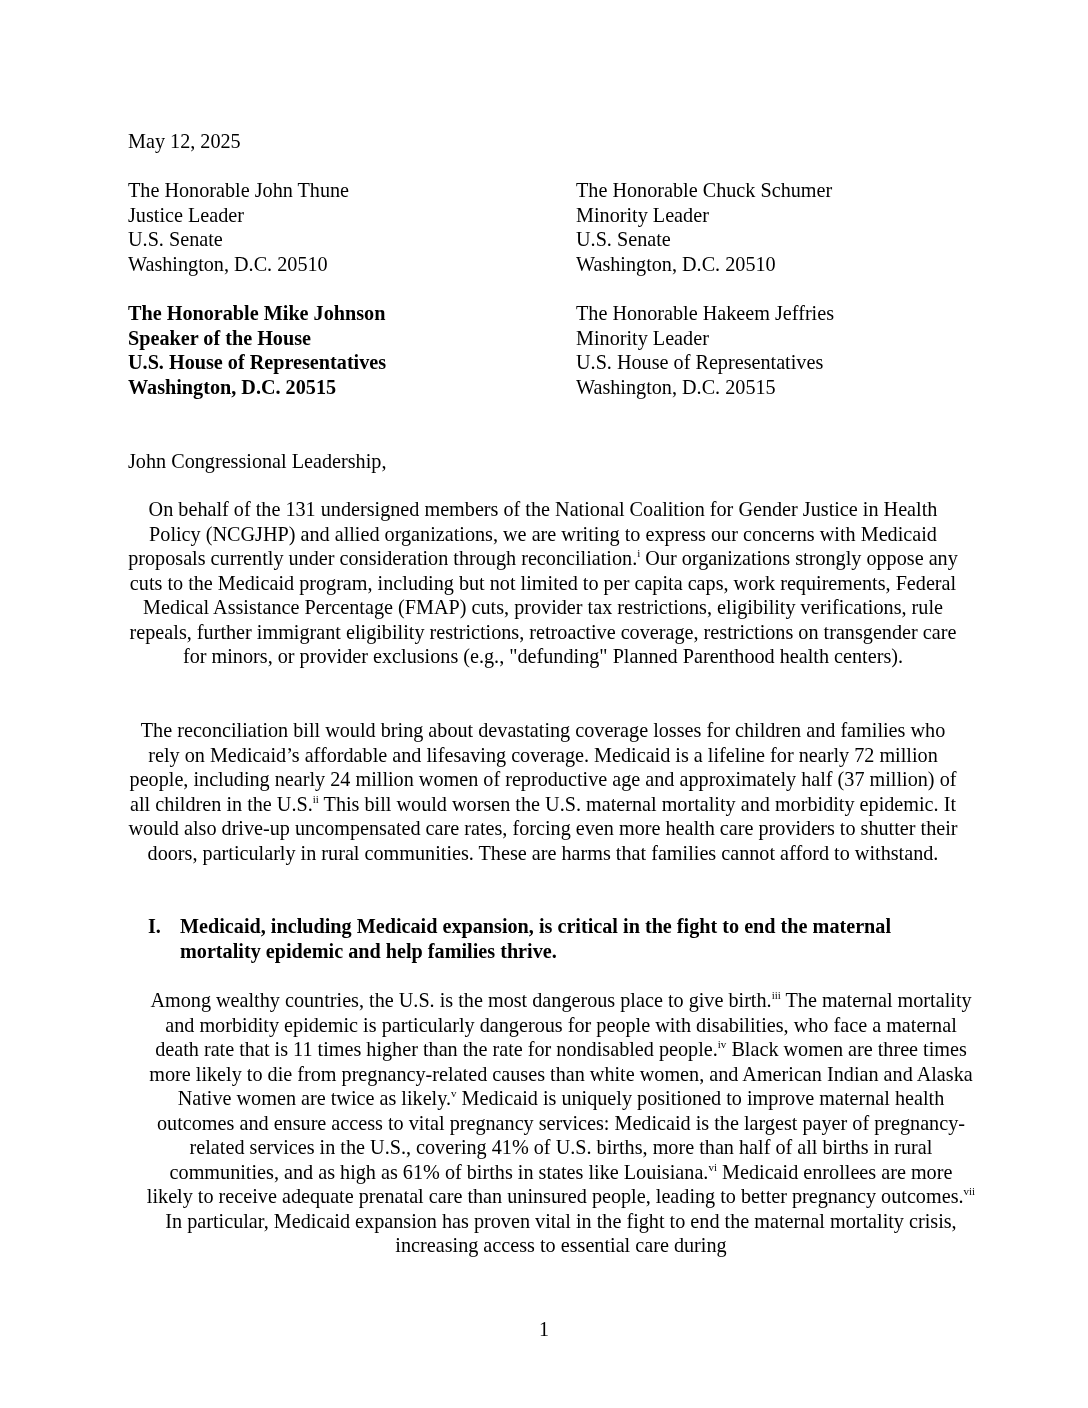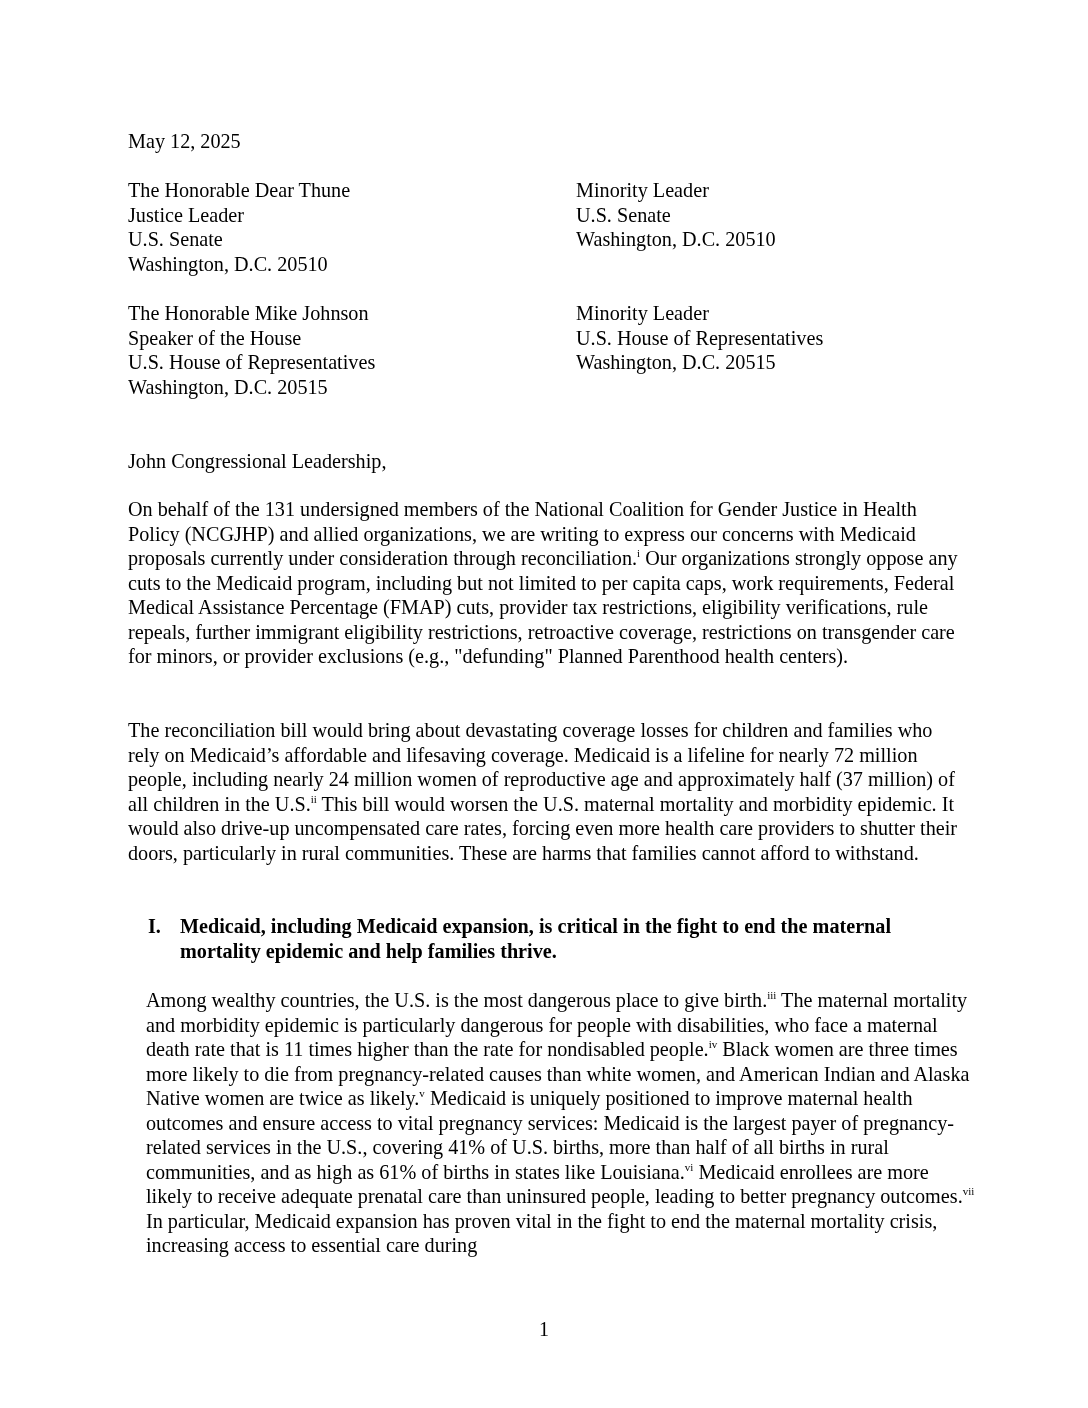--- a/index.html
+++ b/index.html
@@ -5,56 +5,58 @@
   html, body { margin: 0; padding: 0; background: #ffffff; }
   body {
     width: 1088px; height: 1408px; position: relative; overflow: hidden;
     font-family: "Liberation Serif", serif; color: #000; font-size: 20.2px;
   }
   .page { position: absolute; left: 128px; top: 0; width: 830px; }
   .line { position: absolute; white-space: nowrap; line-height: 24.5px; text-align: center; }
   .date { top: 129px; }
   .addr { position: absolute; }
   .addr div { line-height: 24.5px; white-space: nowrap; }
-  .para { position: absolute; left: 0; width: 830px; line-height: 24.5px; text-align: left; }
+  .para { position: absolute; left: 0; width: 830px; line-height: 24.5px; text-align: center; }
   .para p { margin: 0; }
   sup { font-size: 11px; vertical-align: 8px; line-height: 0; }
   .heading { position: absolute; left: 20px; width: 820px; font-weight: bold; line-height: 24.5px; }
   .heading .num { position: absolute; left: 0; top: 0; }
   .heading .htext { margin-left: 32px; display: block; }
   .pagenum { position: absolute; top: 1318px; left: 0; width: 1088px; text-align: center; font-size: 20px; }
 </style>
 </head>
 <body>
 
 <div class="page">
 
   <div class="line date">May 12, 2025</div>
 
   <div class="addr" style="left:0; top:178px;">
-    <div>The Honorable Dear Thune</div>
+    <div>The Honorable John Thune</div>
     <div>Justice Leader</div>
     <div>U.S. Senate</div>
     <div>Washington, D.C. 20510</div>
   </div>
 
   <div class="addr" style="left:448px; top:178px;">
+    <div>The Honorable Chuck Schumer</div>
     <div>Minority Leader</div>
     <div>U.S. Senate</div>
     <div>Washington, D.C. 20510</div>
   </div>
 
-  <div class="addr" style="left:0; top:301px;">
+  <div class="addr" style="left:0; top:301px;font-weight:bold;">
     <div>The Honorable Mike Johnson</div>
     <div>Speaker of the House</div>
     <div>U.S. House of Representatives</div>
     <div>Washington, D.C. 20515</div>
   </div>
 
   <div class="addr" style="left:448px; top:301px;">
+    <div>The Honorable Hakeem Jeffries</div>
     <div>Minority Leader</div>
     <div>U.S. House of Representatives</div>
     <div>Washington, D.C. 20515</div>
   </div>
 
   <div class="line" style="top:449px;">John Congressional Leadership,</div>
 
   <div class="para" style="top:497px;">
     <p><span>On behalf of the 131 undersigned members of the National Coalition for Gender Justice in Health Policy (NCGJHP) and allied organizations, we are writing to express our concerns with Medicaid proposals currently under consideration through reconciliation.</span><sup>i</sup><span> Our organizations strongly oppose any cuts to the Medicaid program, including but not limited to per capita caps, work requirements, Federal Medical Assistance Percentage (FMAP) cuts, provider tax restrictions, eligibility verifications, rule repeals, further immigrant eligibility restrictions, retroactive coverage, restrictions on transgender care for minors, or provider exclusions (e.g., "defunding" Planned Parenthood health centers).</span></p>
   </div>

